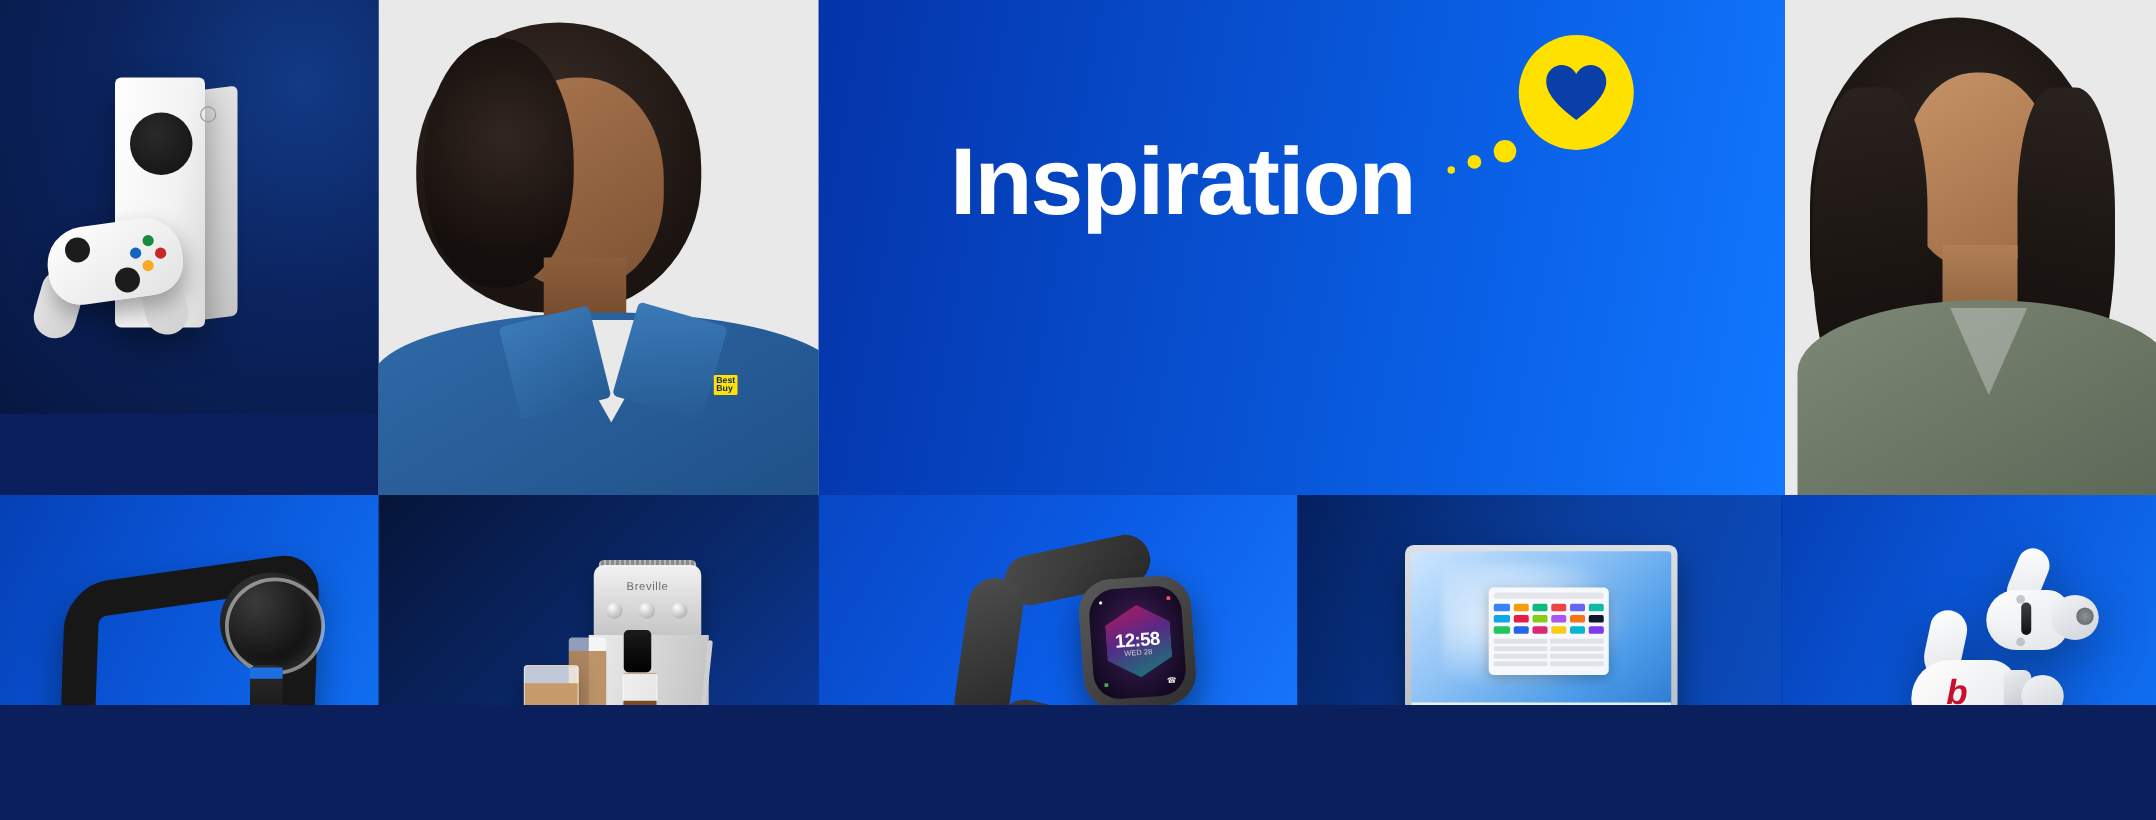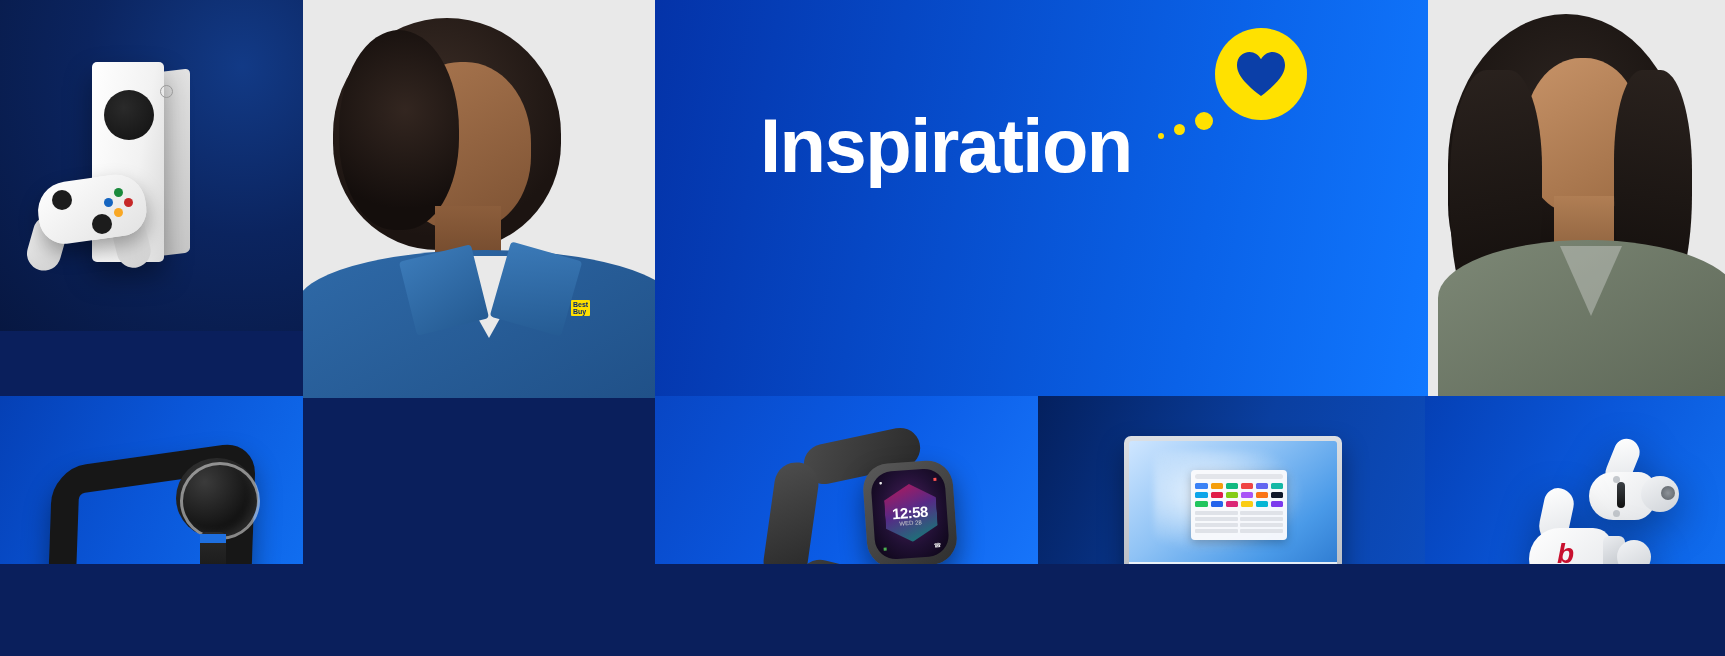--- a/index.html
+++ b/index.html
@@ -270,20 +270,38 @@
     <div class="art">
       <div class="tg-tri"></div>
       <div class="tg-head"></div>
       <div class="tg-head-ring"></div>
       <div class="tg-shaft"></div>
       <div class="tg-band"></div>
       <div class="tg-ball"></div>
     </div>
   </div>
 
+  <div class="tile bg-navy2" style="left:303px;top:396px;width:352px;height:260px;">
+    <div class="art" style="left:100px;top:16px;">
+      <div class="es-grill"></div>
+      <div class="es-top"></div>
+      <div class="es-brand">Breville</div>
+      <div class="es-knob" style="left:82px;top:70px;"></div>
+      <div class="es-knob" style="left:108px;top:70px;"></div>
+      <div class="es-knob" style="left:134px;top:70px;"></div>
+      <div class="es-body"></div>
+      <div class="es-group"></div>
+      <div class="es-wand"></div>
+      <div class="es-shot"></div>
+      <div class="es-tray"></div>
+      <div class="es-foot"></div>
+      <div class="es-latte2"></div>
+      <div class="es-latte"></div>
+    </div>
+  </div>
 
   <div class="tile bg-blue-bright" style="left:655px;top:396px;width:383px;height:260px;">
     <div class="art" style="left:88px;top:32px;">
       <div class="fb-strap-top"></div>
       <div class="fb-strap-left"></div>
       <div class="fb-strap-bot"></div>
       <div class="fb-hole" style="left:96px;top:162px;"></div>
       <div class="fb-hole" style="left:110px;top:168px;"></div>
       <div class="fb-hole" style="left:124px;top:174px;"></div>
       <div class="fb-case"></div>

